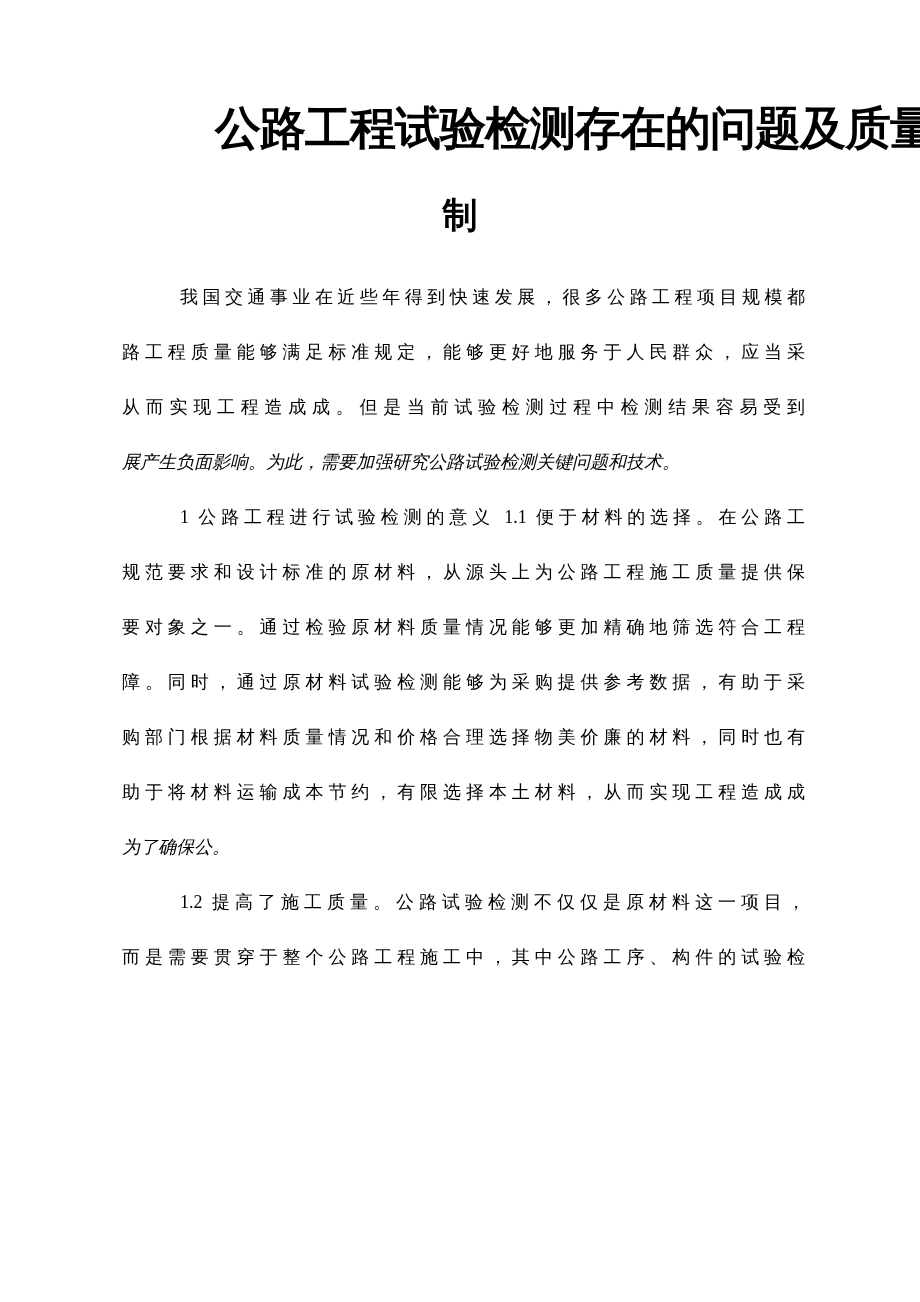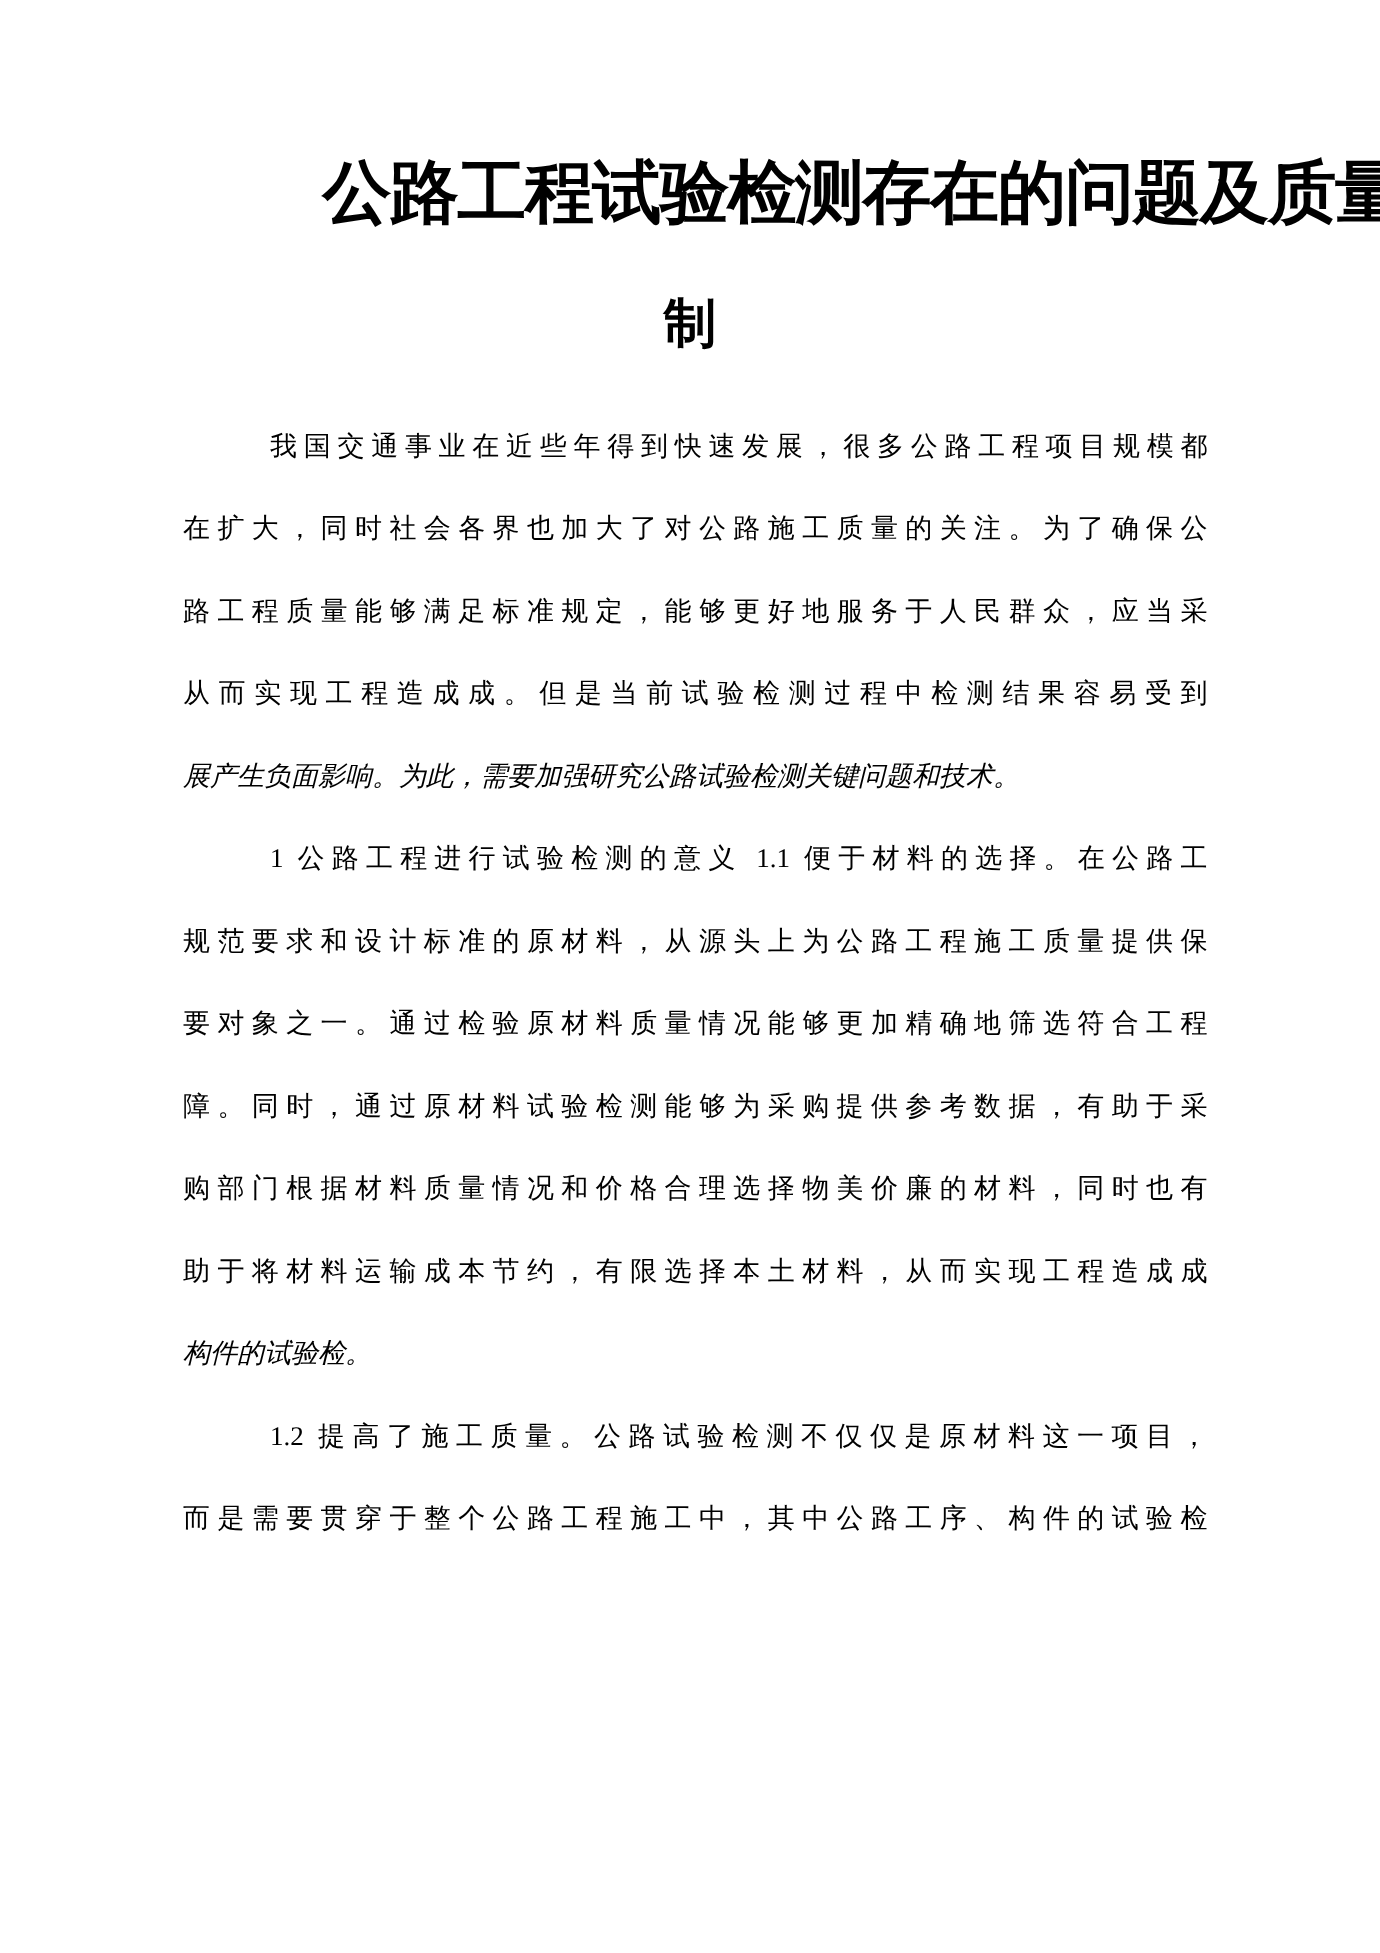--- a/index.html
+++ b/index.html
@@ -65,32 +65,31 @@
 </style>
 </head>
 <body style="background: rgb(255, 255, 255); color: rgb(0, 0, 0);">
 
 <div class="page">
   <div class="title-line1">公路工程试验检测存在的问题及质量控</div>
   <div class="title-line2">制</div>
   <div class="content" id="content">
       <div>
         <div class="line first">我国交通事业在近些年得到快速发展，很多公路工程项目规模都</div>
-        <div class="line">在扩大，同时社会各界也加大了对公路施工质量的关注。为了确保公</div>
         <div class="line">路工程质量能够满足标准规定，能够更好地服务于人民群众，应当采</div>
         <div class="line">从而实现工程造成成。但是当前试验检测过程中检测结果容易受到</div>
         <div class="line noj">展产生负面影响。为此，需要加强研究公路试验检测关键问题和技术。</div>
       </div>
       <div>
         <div class="line first">1 公路工程进行试验检测的意义 1.1 便于材料的选择。在公路工</div>
         <div class="line">规范要求和设计标准的原材料，从源头上为公路工程施工质量提供保</div>
         <div class="line">要对象之一。通过检验原材料质量情况能够更加精确地筛选符合工程</div>
         <div class="line">障。同时，通过原材料试验检测能够为采购提供参考数据，有助于采</div>
         <div class="line">购部门根据材料质量情况和价格合理选择物美价廉的材料，同时也有</div>
         <div class="line">助于将材料运输成本节约，有限选择本土材料，从而实现工程造成成</div>
-        <div class="line noj">构件的试验检。</div>
+        <div class="line noj">为了确保公。</div>
       </div>
       <div>
         <div class="line first">1.2 提高了施工质量。公路试验检测不仅仅是原材料这一项目，</div>
         <div class="line">而是需要贯穿于整个公路工程施工中，其中公路工序、构件的试验检</div>
       </div>
     </div>
 </div>
 
 </body></html>

